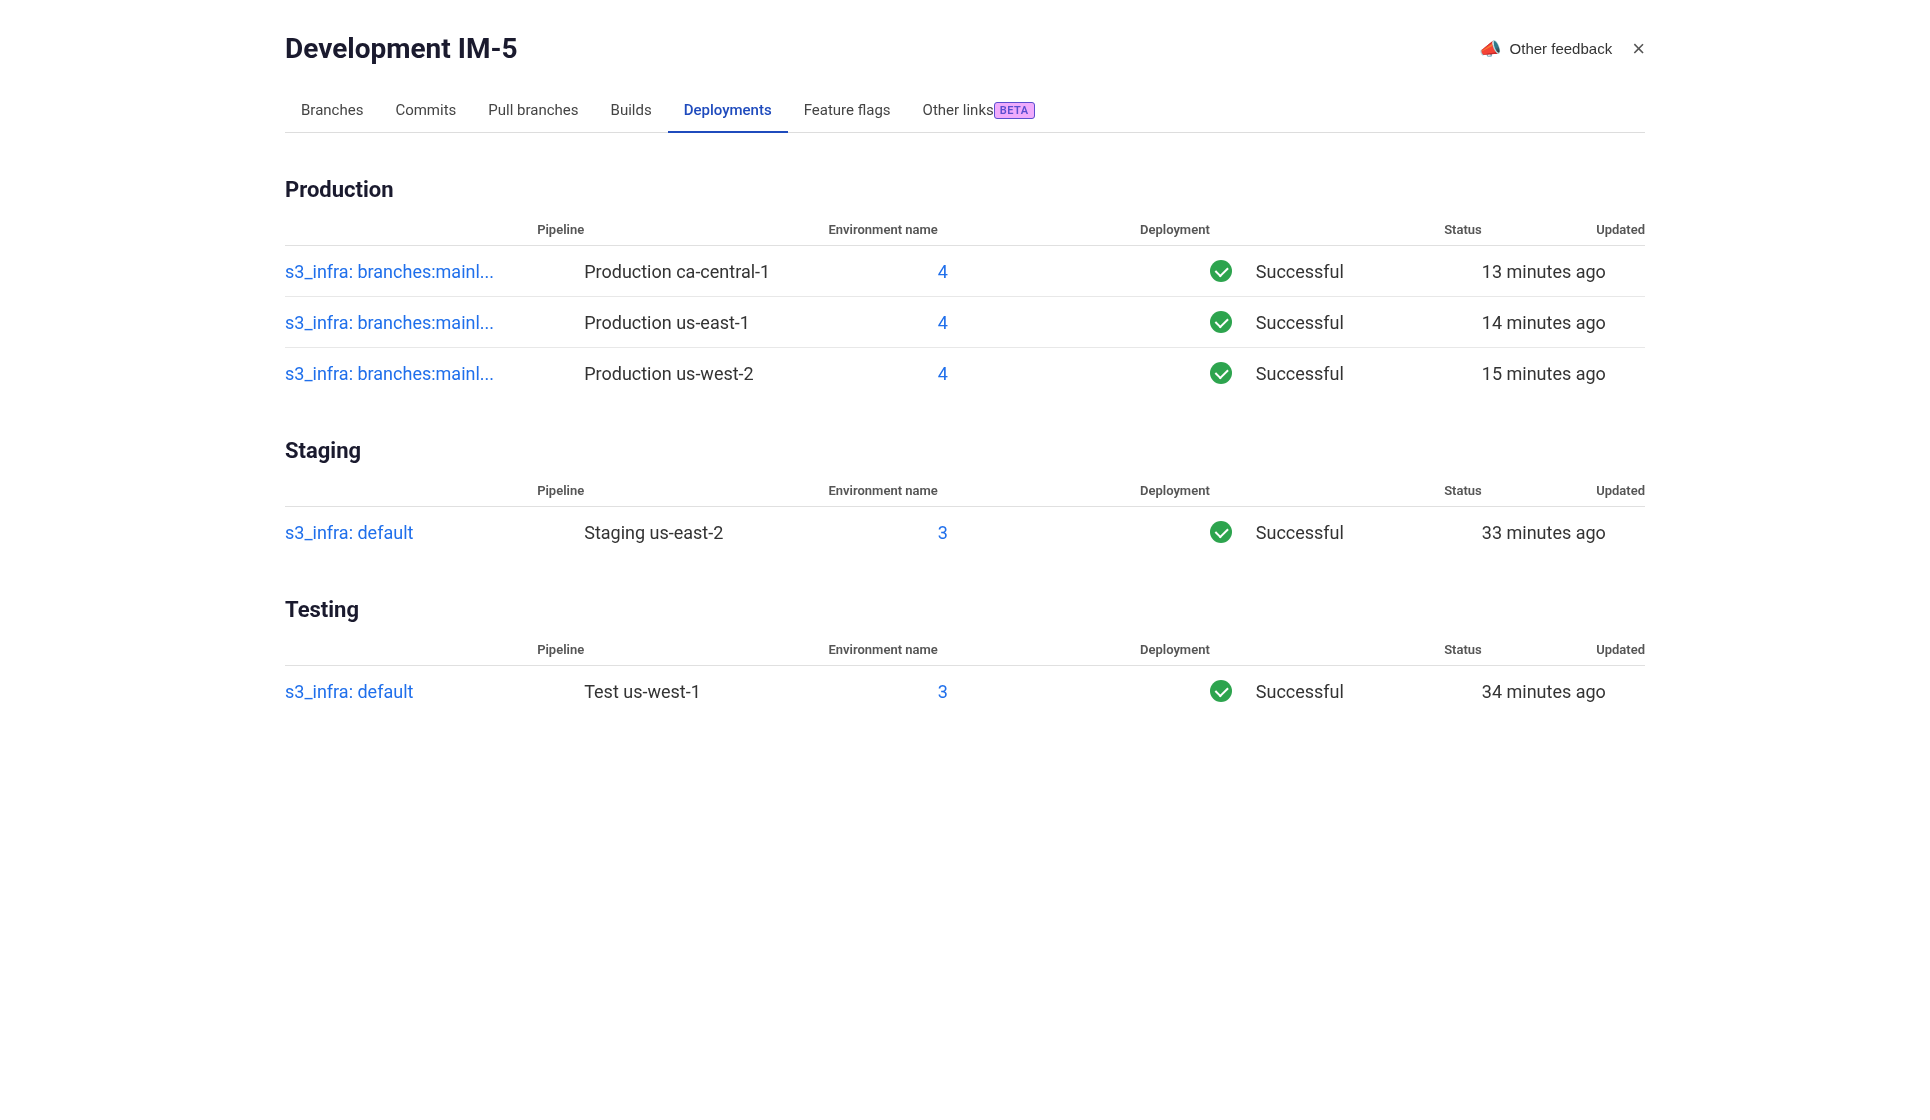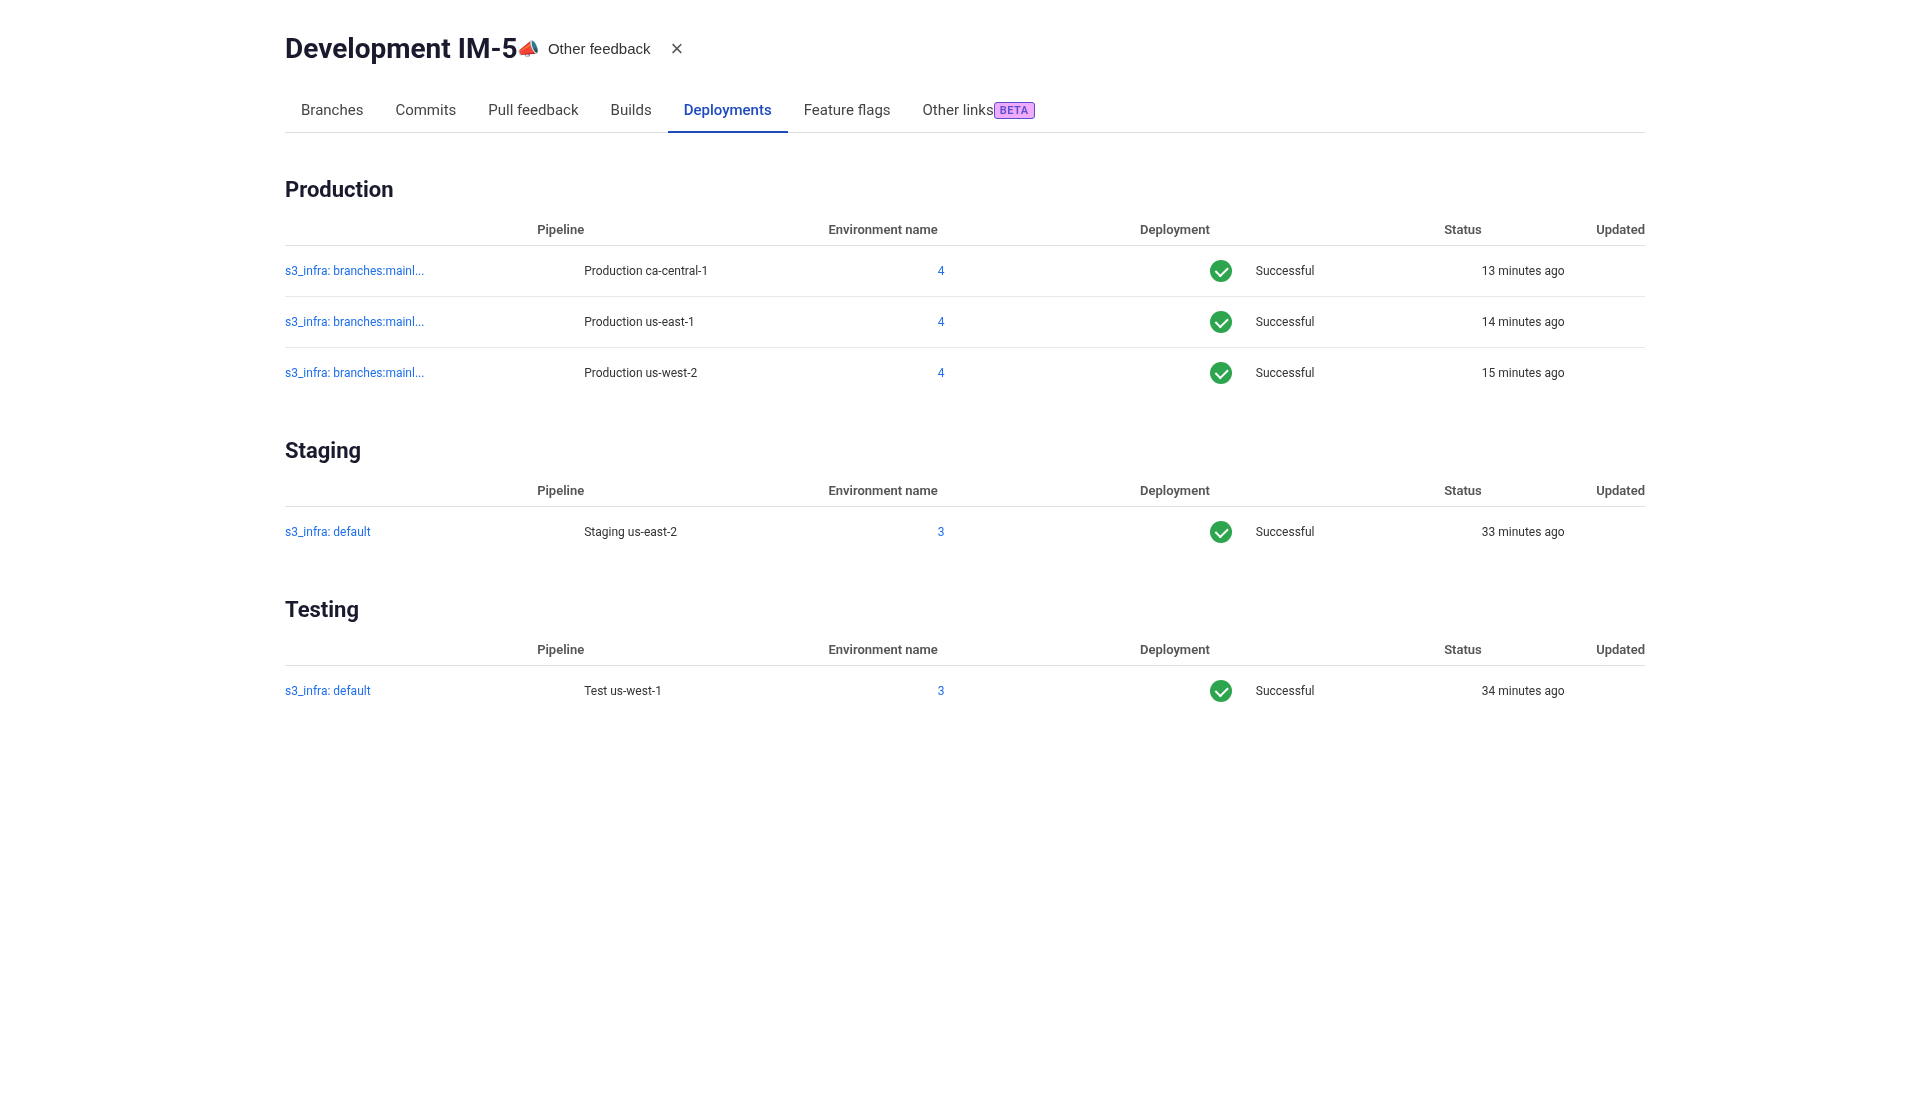--- a/index.html
+++ b/index.html
@@ -10,20 +10,21 @@
       font-size: 14px;
     }
     .page-container {
       max-width: 1440px;
       margin: 0 auto;
       padding: 32px 40px;
     }
     .header {
       display: flex;
       align-items: center;
+      justify-content: space-between;
       margin-bottom: 24px;
     }
     .page-title {
       font-size: 28px;
       font-weight: 700;
       color: #1a1a2e;
     }
     .header-actions {
       display: flex;
       align-items: center;
@@ -113,21 +114,21 @@
       text-align: right;
       font-size: 13px;
       font-weight: 600;
       color: #555;
       padding: 8px 0;
       border-bottom: 1px solid #e0e0e0;
     }
     .table td {
       padding: 14px 0;
       border-bottom: 1px solid #e8e8e8;
-      font-size: 12px;
+      font-size: 18px;
       color: #333;
       vertical-align: middle;
     }
     .table tr:last-child td {
       border-bottom: none;
     }
     .col-pipeline { width: 22%; }
     .col-env { width: 26%; }
     .col-deploy { width: 20%; }
     .col-status { width: 20%; }
@@ -177,21 +178,21 @@
       </button>
       <button class="close-btn">
         <span>×</span>
       </button>
     </div>
   </div>
 
   <nav class="tabs">
     <a class="tab">Branches</a>
     <a class="tab">Commits</a>
-    <a class="tab">Pull feedback</a>
+    <a class="tab">Pull branches</a>
     <a class="tab">Builds</a>
     <a class="tab active">Deployments</a>
     <a class="tab">Feature flags</a>
     <div class="tab-beta-wrapper">
       <span>Other links</span>
       <span class="beta-badge">BETA</span>
     </div>
   </nav>
 
   <div class="content">

